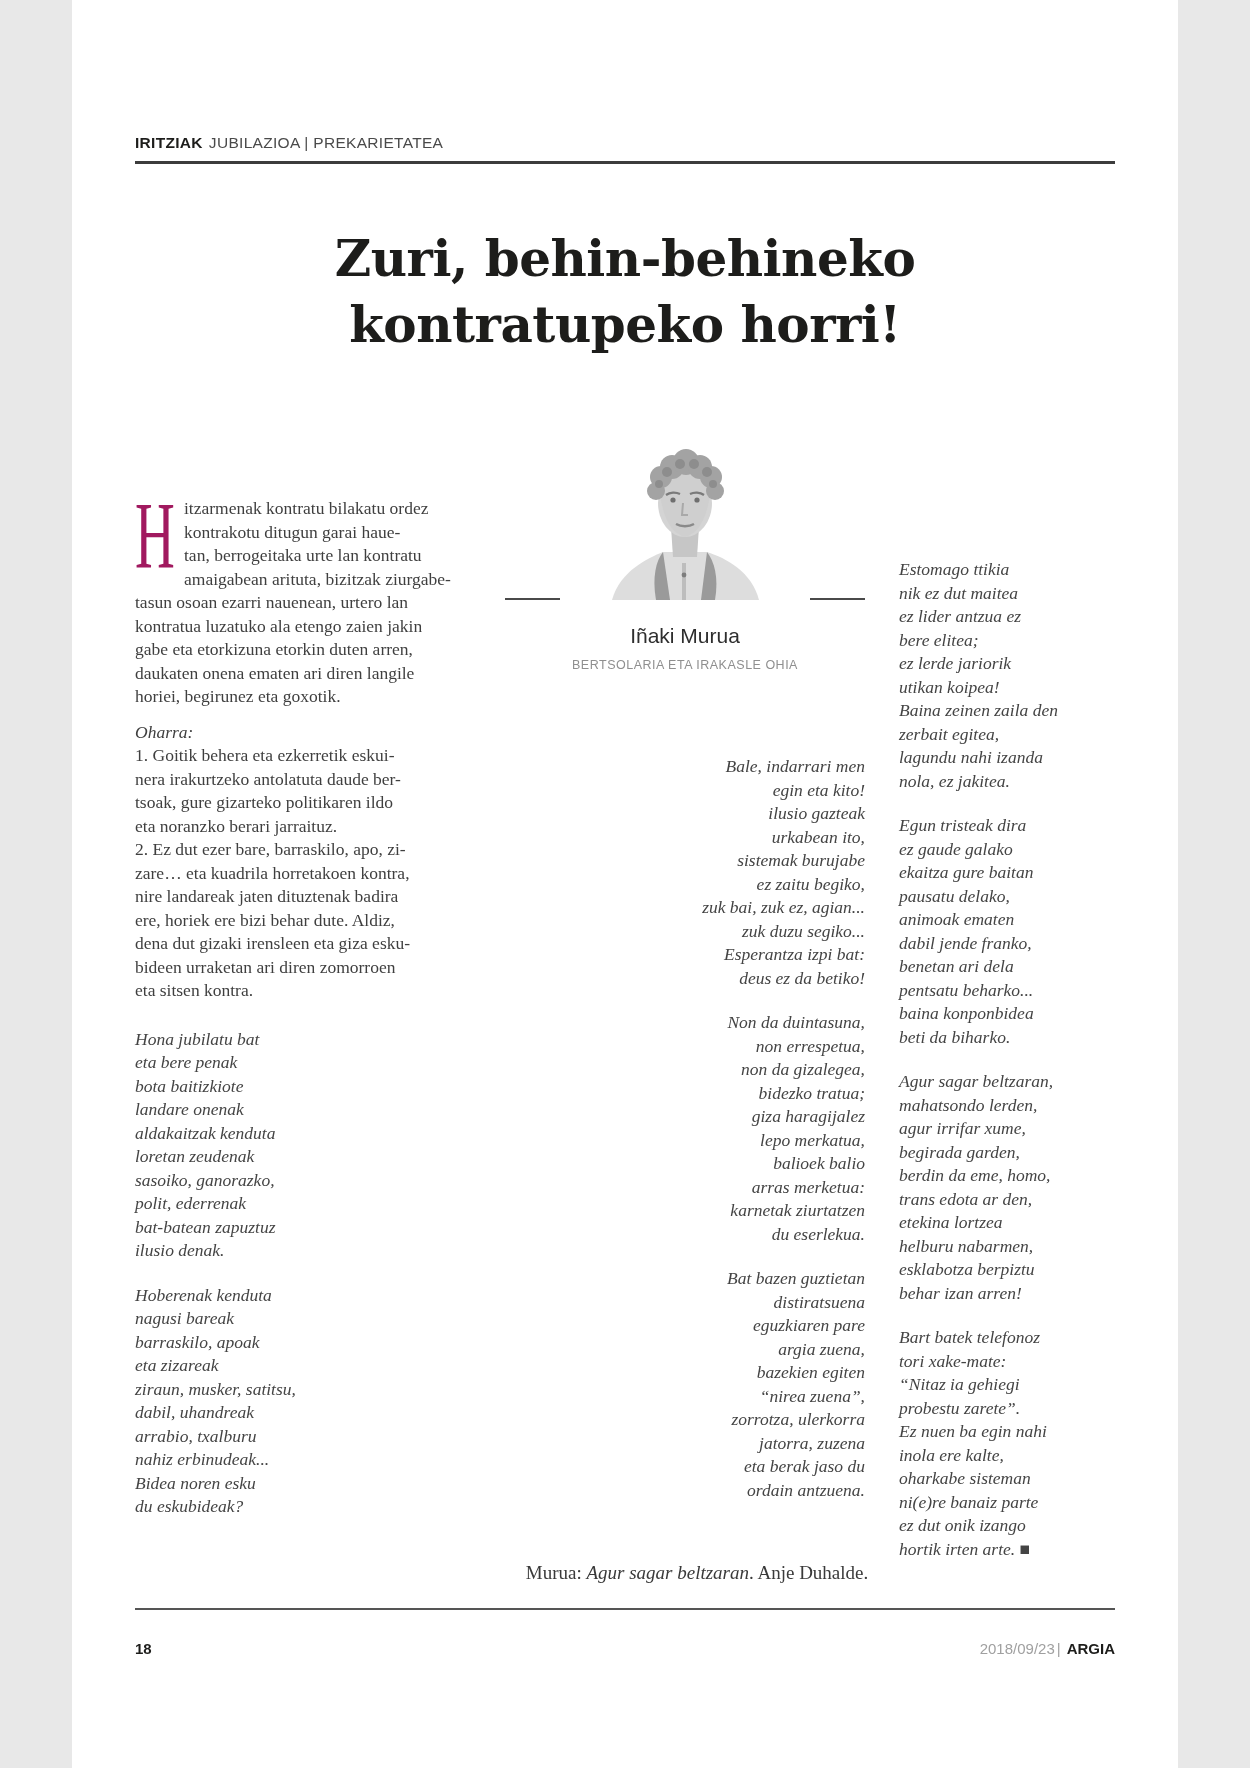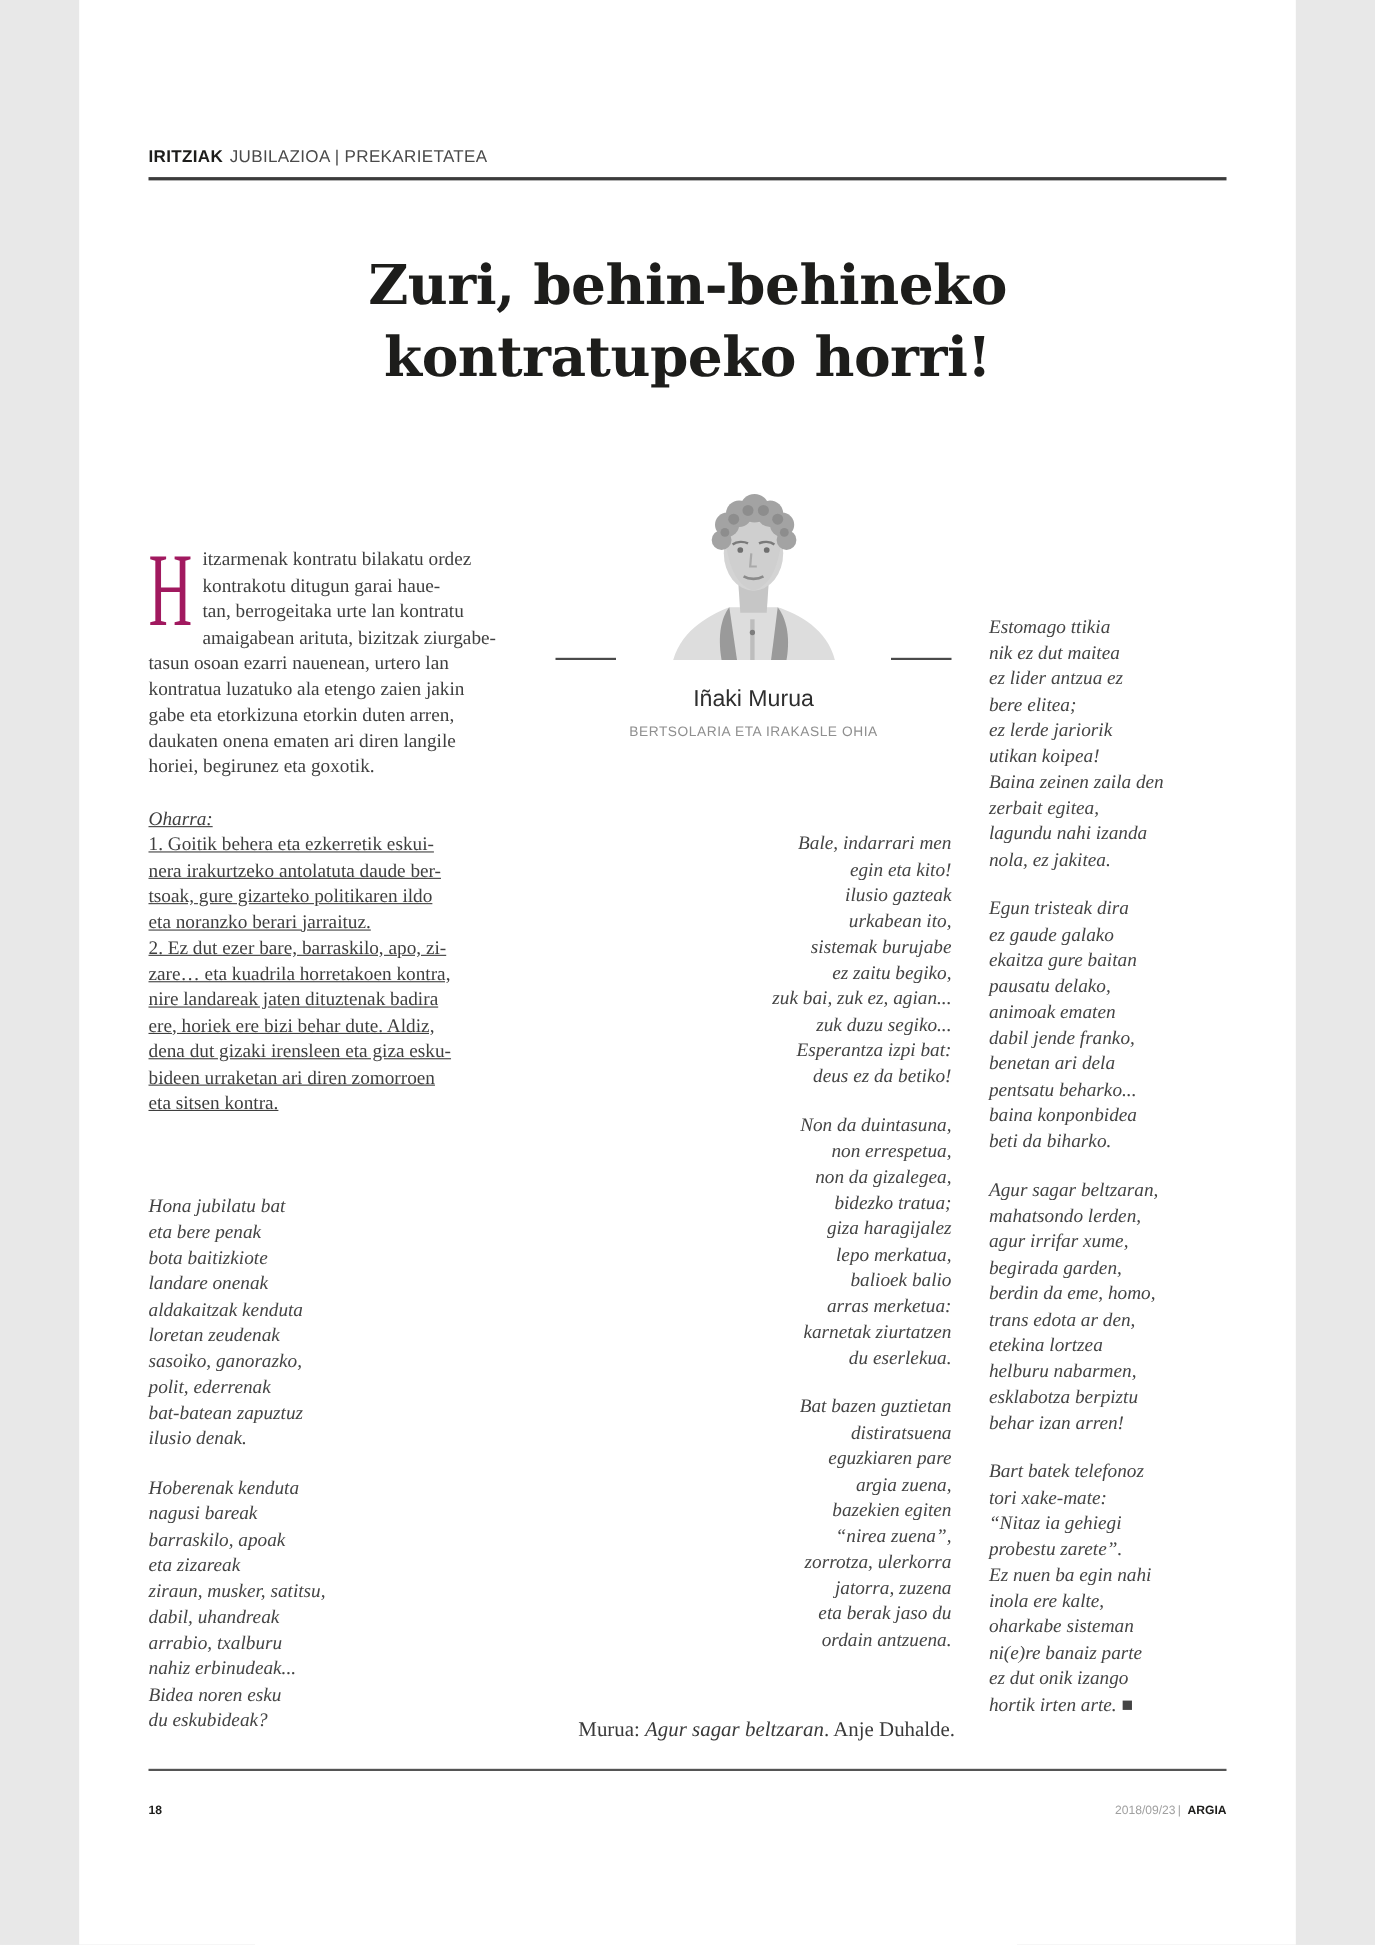--- a/index.html
+++ b/index.html
@@ -51,25 +51,25 @@
   .intro { white-space:pre-line; }
   .dropcap {
     float:left;
     width:40px; height:71px;
     margin:5px 9px 0 0;
     color:#a1195f;
     font-family:"Liberation Serif", serif;
     font-size:95px; line-height:68px; font-weight:400;
     transform:scaleX(.58); transform-origin:0 0;
   }
-  .note { margin-top:24px; white-space:pre-line;text-decoration:underline; }
+  .note { margin-top:12px; white-space:pre-line; }
   .note-label { font-style:italic; }
 
   .verses { }
-  .col-left  .verses { margin-top:70px; }
+  .col-left  .verses { margin-top:25px; }
   .col-mid   .verses { margin-top:78px;text-align:right; }
   .stanza {
     white-space:pre-line;
     font-style:italic;
     color:#444444;
     margin-top:21px;
   }
   .verses .stanza:first-child { margin-top:0; }
 
   
@@ -97,21 +97,21 @@
   .tune .t-italic { font-style:italic; }
 
   
   .footer-rule {
     position:absolute; top:1608px; left:63px; right:63px;
     border-top:2px solid #555555;
   }
   .footer {
     position:absolute; top:1640px; left:63px; right:63px;
     display:flex; justify-content:space-between; align-items:baseline;
-    font-family:"Liberation Sans", sans-serif; font-size:11px;
+    font-family:"Liberation Sans", sans-serif; font-size:15px;
   }
   .page-num { font-weight:bold; color:#1d1d1b; }
   .footer-right { color:#a0a0a0; }
   .footer-right .mag { color:#1d1d1b; font-weight:bold; margin-left:4px; }
   .footer-right .sep { margin:0 2px; color:#a0a0a0; }
 </style>
 </head>
 <body>
 
 <div class="page">

